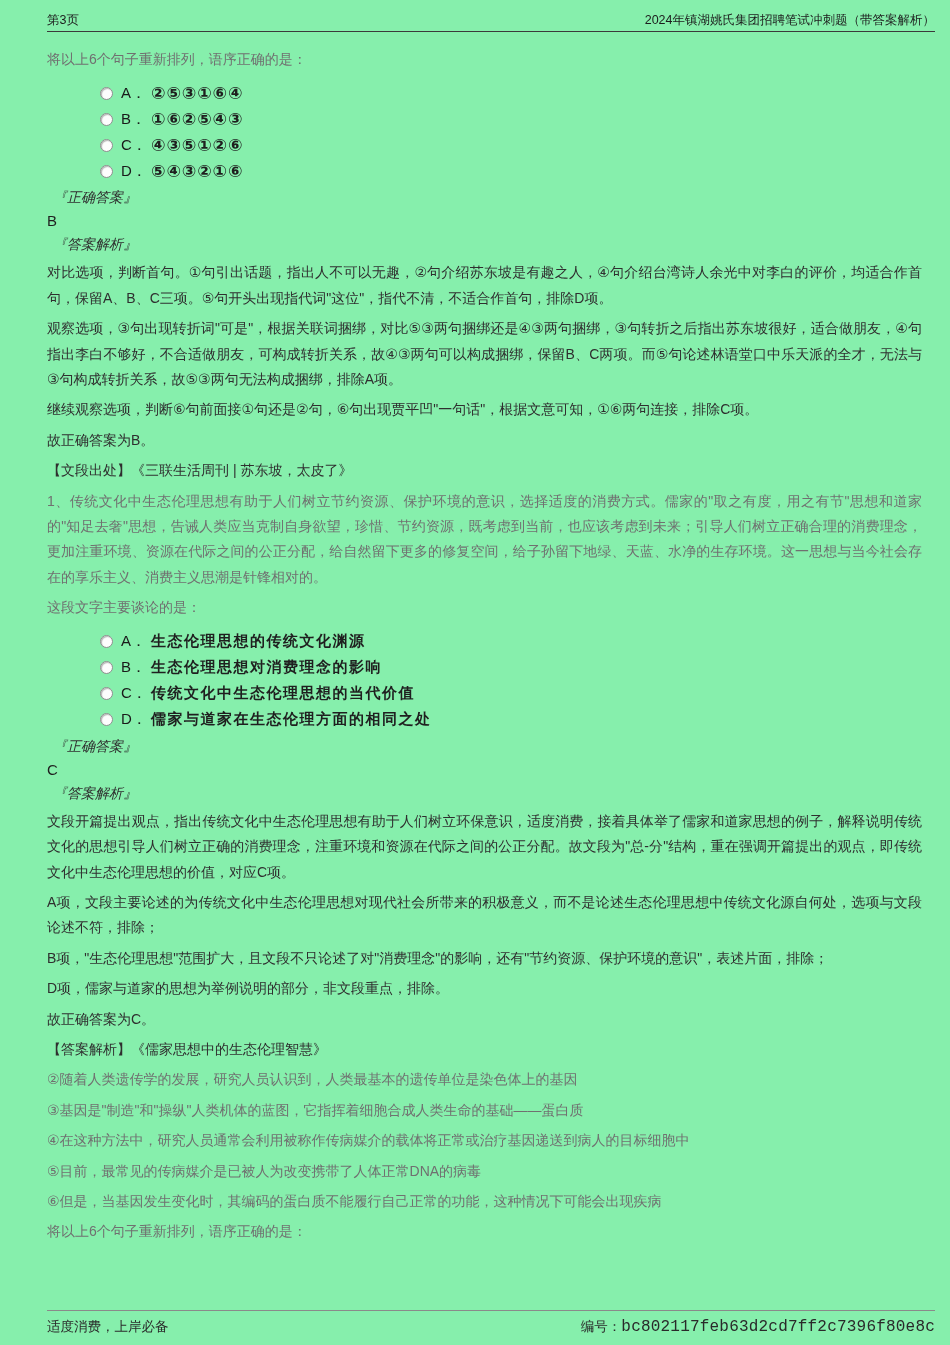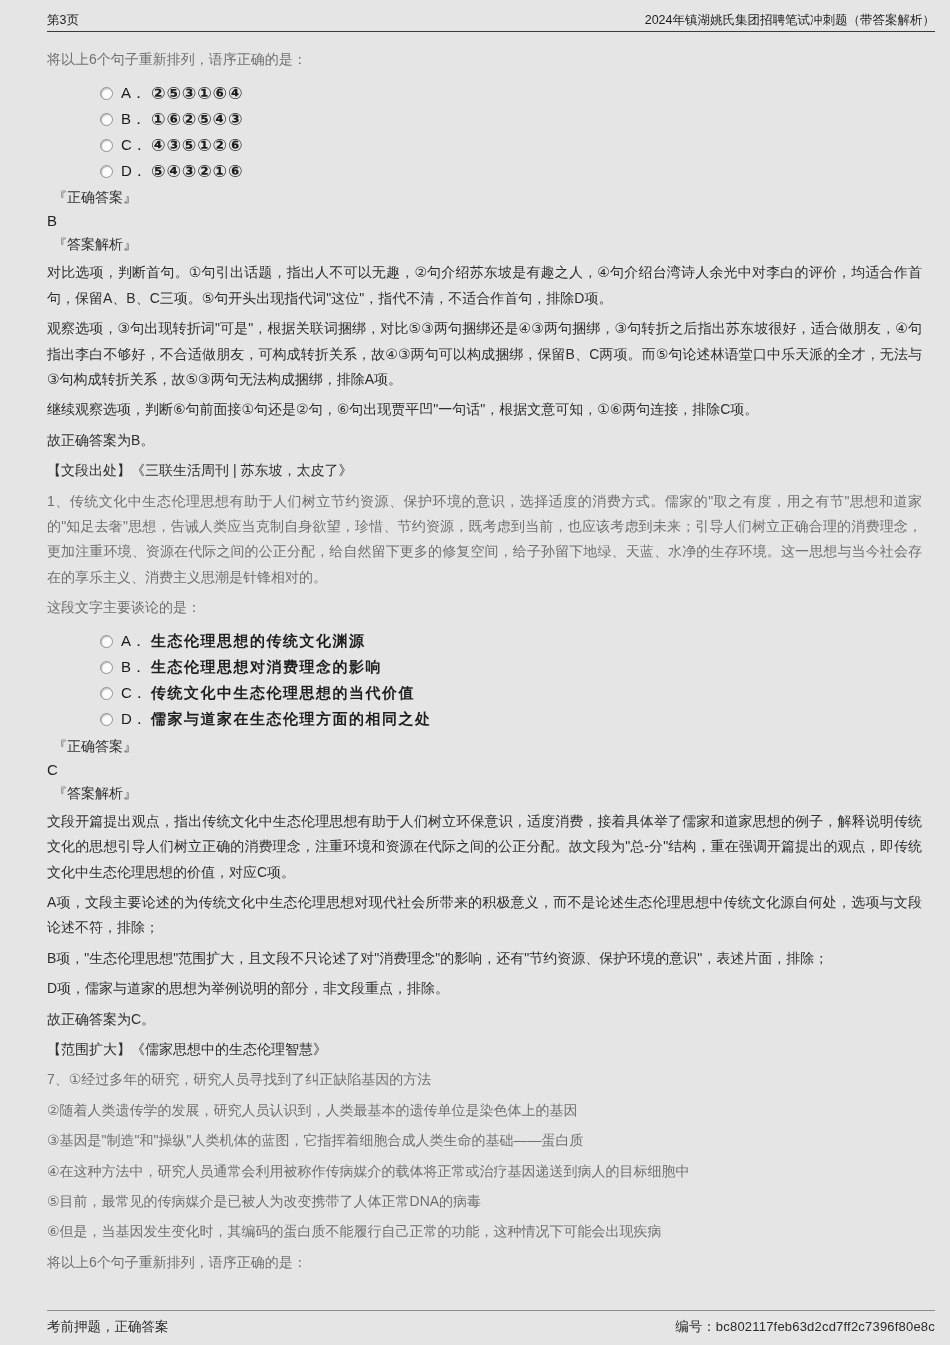--- a/index.html
+++ b/index.html
@@ -1,41 +1,41 @@
 <!DOCTYPE html>
 <html><head>
 <meta charset="utf-8">
 <style>
   html,body{margin:0;padding:0;background:#ffffff;}
   .page{
-    position:relative;width:950px;height:1345px;background:#e5e5e5;overflow:hidden;
+    position:relative;width:950px;height:1345px;background:#86efac;overflow:hidden;
     font-family:"Liberation Sans","DejaVu Sans",sans-serif;color:#2f2f2f;
   }
   
   .header{
     position:absolute;top:0;left:47px;right:15px;height:29px;
     border-bottom:1px solid #3a3a3a;
     display:flex;justify-content:space-between;align-items:flex-end;
     padding-bottom:2px;font-size:12.5px;color:#1c1c1c;
   }
   
   .footer{
     position:absolute;left:47px;right:15px;bottom:9px;
     border-top:1px solid #8a8a8a;padding-top:7px;
     display:flex;justify-content:space-between;align-items:flex-start;
     font-size:13.5px;color:#2a2a2a;
   }
-  .footer .code{font-size:13px;letter-spacing:.2px;}
+  .footer .code{font-size:16px;letter-spacing:.2px;font-family:Liberation Mono, monospace;}
   
   .content{position:absolute;top:30px;left:47px;right:28px;}
   .content p{margin:5px 0 0 0;font-size:14px;line-height:25.4px;text-align:justify;}
   .q{color:#707070;}
   .a{color:#2f2f2f;}
   .prompt-first{margin-top:17px !important;}
-  .marker{line-height:21px !important;margin-top:3px !important;padding-left:6px;text-align:left;}
+  .marker{line-height:21px !important;margin-top:3px !important;padding-left:6px;text-align:left;font-style:italic;}
   .ansletter{line-height:21px !important;margin-top:2px !important;font-size:15px !important;color:#1f1f1f;}
   .source{text-align:left !important;}
   
   .opt-group{margin-top:8px;}
   .opt{display:flex;align-items:center;height:26px;padding-left:53px;}
   .radio{
     width:11px;height:11px;border-radius:50%;
     border:1.5px solid #8f8f8f;background:#fdfdfd;
     box-shadow:inset 1px 1px 1px rgba(0,0,0,.28);
     flex:0 0 auto;cursor:pointer;
@@ -120,32 +120,31 @@
 
     <p class="a marker">『正确答案』</p>
     <p class="a ansletter">C</p>
     <p class="a marker">『答案解析』</p>
 
     <p class="a">文段开篇提出观点，指出传统文化中生态伦理思想有助于人们树立环保意识，适度消费，接着具体举了儒家和道家思想的例子，解释说明传统文化的思想引导人们树立正确的消费理念，注重环境和资源在代际之间的公正分配。故文段为"总-分"结构，重在强调开篇提出的观点，即传统文化中生态伦理思想的价值，对应C项。</p>
     <p class="a">A项，文段主要论述的为传统文化中生态伦理思想对现代社会所带来的积极意义，而不是论述生态伦理思想中传统文化源自何处，选项与文段论述不符，排除；</p>
     <p class="a">B项，"生态伦理思想"范围扩大，且文段不只论述了对"消费理念"的影响，还有"节约资源、保护环境的意识"，表述片面，排除；</p>
     <p class="a">D项，儒家与道家的思想为举例说明的部分，非文段重点，排除。</p>
     <p class="a">故正确答案为C。</p>
-    <p class="a source">【范围扩大】《儒家思想中的生态伦理智慧》</p>
+    <p class="a source">【答案解析】《儒家思想中的生态伦理智慧》</p>
 
-    <p class="q sent">7、①经过多年的研究，研究人员寻找到了纠正缺陷基因的方法</p>
     <p class="q sent">②随着人类遗传学的发展，研究人员认识到，人类最基本的遗传单位是染色体上的基因</p>
     <p class="q sent">③基因是"制造"和"操纵"人类机体的蓝图，它指挥着细胞合成人类生命的基础——蛋白质</p>
     <p class="q sent">④在这种方法中，研究人员通常会利用被称作传病媒介的载体将正常或治疗基因递送到病人的目标细胞中</p>
     <p class="q sent">⑤目前，最常见的传病媒介是已被人为改变携带了人体正常DNA的病毒</p>
     <p class="q sent">⑥但是，当基因发生变化时，其编码的蛋白质不能履行自己正常的功能，这种情况下可能会出现疾病</p>
     <p class="q">将以上6个句子重新排列，语序正确的是：</p>
 
   </div>
 
   <div class="footer">
-    <span>考前押题，正确答案</span>
+    <span>适度消费，上岸必备</span>
     <span>
       <span>编号：</span><span class="code">bc802117feb63d2cd7ff2c7396f80e8c</span>
     </span>
   </div>
 
 </div>
 
 </body></html>

